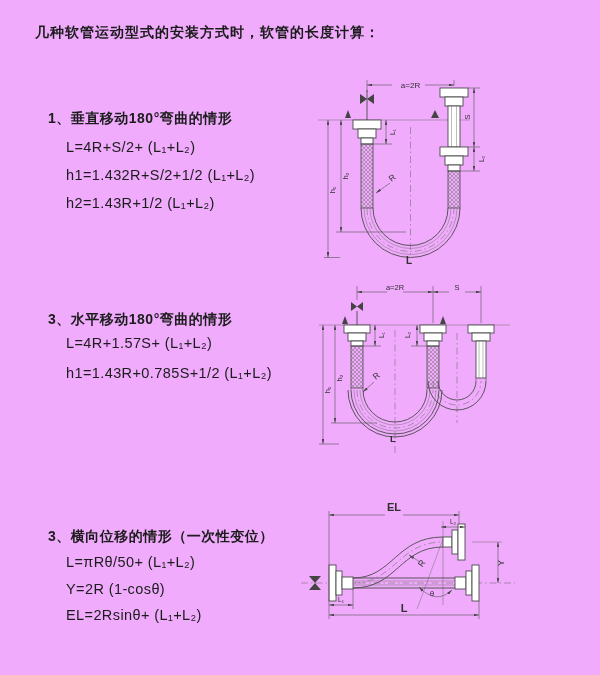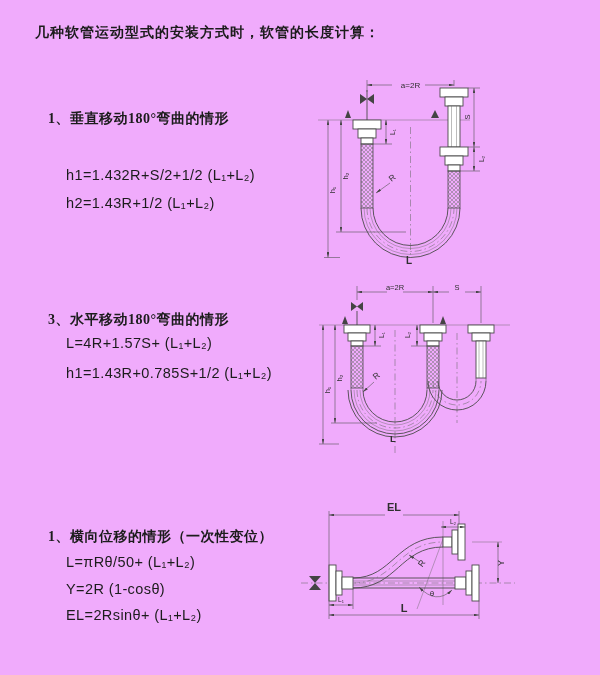--- a/index.html
+++ b/index.html
@@ -2,47 +2,48 @@
 <html><head>
 <meta charset="utf-8">
 <style>
   html,body{margin:0;padding:0;background:#e8e8e8;}
   .page{
     position:relative;width:600px;height:675px;background:#f0abfc;
     font-family:"Liberation Sans","DejaVu Sans",sans-serif;color:#1c1c1c;
     overflow:hidden;margin:0 auto;
   }
   .title{position:absolute;left:35px;top:24px;font-size:14px;font-weight:bold;letter-spacing:1px;}
-  .heading{position:absolute;font-size:14px;font-weight:bold;letter-spacing:0.5px;font-family:Liberation Serif, serif;}
+  .heading{position:absolute;font-size:14px;font-weight:bold;letter-spacing:0.5px;}
   .formula{position:absolute;font-size:14.5px;font-weight:500;letter-spacing:0.4px;}
   .diag{position:absolute;}
   svg text{font-family:"Liberation Sans","DejaVu Sans",sans-serif;fill:#2f2f2f;}
   .ol{stroke:#4a4a4a;stroke-width:0.9;fill:none;}
   .olf{stroke:#4a4a4a;stroke-width:0.9;fill:#ffffff;}
   .dl{stroke:#555;stroke-width:0.6;fill:none;}
   .cl{stroke:#6a6a6a;stroke-width:0.55;fill:none;stroke-dasharray:7 3 1.5 3;}
   .thin{stroke:#6a6a6a;stroke-width:0.45;fill:none;}
   .hatchrect{stroke:#4a4a4a;stroke-width:0.8;}
 </style>
 </head>
 <body>
 
 <div class="page">
 
   <div class="title">几种软管运动型式的安装方式时，软管的长度计算：</div>
 
   <div class="heading" style="left:48px;top:110px">1、垂直移动180°弯曲的情形</div>
+  <div class="formula" style="left:66px;top:139px">L=4R+S/2+ (L₁+L₂)</div>
   <div class="formula" style="left:66px;top:167px">h1=1.432R+S/2+1/2 (L₁+L₂)</div>
   <div class="formula" style="left:66px;top:195px">h2=1.43R+1/2 (L₁+L₂)</div>
 
   <div class="heading" style="left:48px;top:311px">3、水平移动180°弯曲的情形</div>
   <div class="formula" style="left:66px;top:335px">L=4R+1.57S+ (L₁+L₂)</div>
   <div class="formula" style="left:66px;top:365px">h1=1.43R+0.785S+1/2 (L₁+L₂)</div>
 
-  <div class="heading" style="left:48px;top:528px">1、横向位移的情形（一次性变位）</div>
+  <div class="heading" style="left:48px;top:528px">3、横向位移的情形（一次性变位）</div>
   <div class="formula" style="left:66px;top:554px">L=πRθ/50+ (L₁+L₂)</div>
   <div class="formula" style="left:66px;top:581px">Y=2R (1-cosθ)</div>
   <div class="formula" style="left:66px;top:607px">EL=2Rsinθ+ (L₁+L₂)</div>
 
   <svg class="diag" style="left:308px;top:72px" width="284" height="195" viewBox="0 0 284 195">
     <defs>
       <pattern id="hatch" patternUnits="userSpaceOnUse" width="4" height="4">
         <path d="M0,0 L4,4 M4,0 L0,4" stroke="#707070" stroke-width="0.5"></path>
       </pattern>
       <marker id="ar" viewBox="0 0 8 4" refX="8" refY="2" markerWidth="9" markerHeight="4.5" orient="auto-start-reverse">

